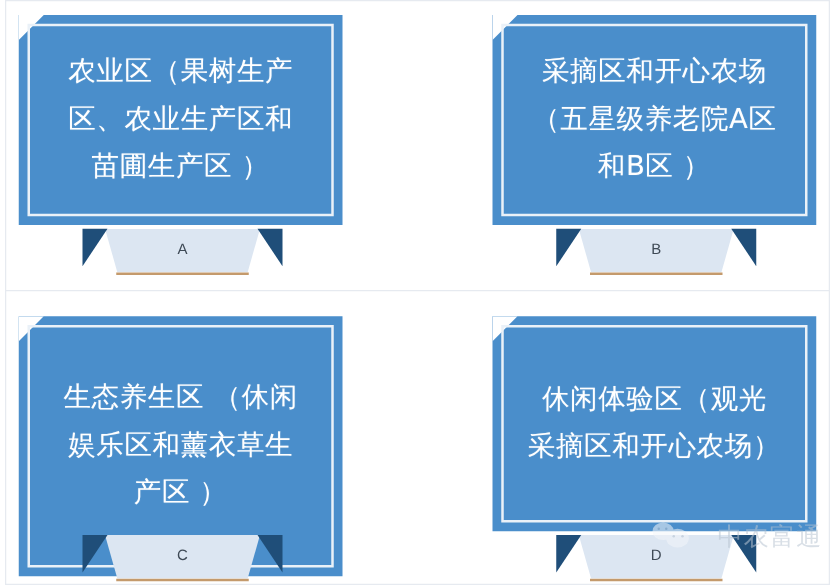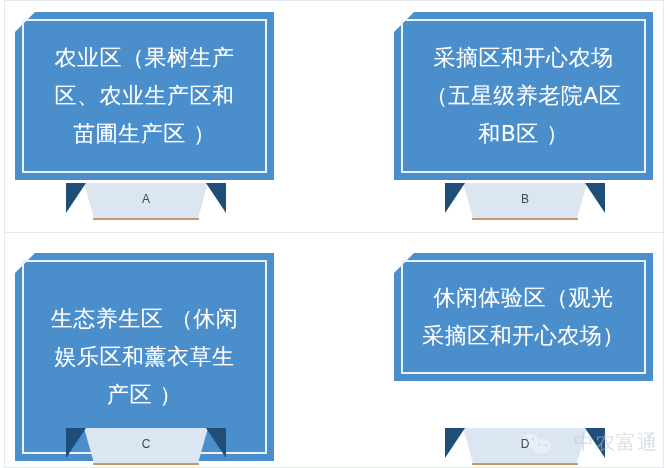--- a/index.html
+++ b/index.html
@@ -155,23 +155,23 @@
     font-size: 12px;
     color: #3f4a56;
     font-family: "Liberation Sans", sans-serif;
     z-index: 3;
   }
 
   
   .watermark {
     position: absolute;
     right: 10px;
-    bottom: 12px;
+    bottom: 25px;
     display: flex;
-    align-items: flex-end;
+    align-items: flex-start;
     gap: 22px;
     opacity: 0.55;
     pointer-events: none;
   }
   .wm-text {
     font-size: 20px;
     color: #b9c5d2;
     font-family: "DejaVu Sans", "Liberation Sans", sans-serif;
     letter-spacing: 1px;
   }
@@ -244,21 +244,21 @@
   </div>
   <div class="ribbon" style="left:66px; top:428px;">
     <div class="ribbon-body"></div>
     <div class="ribbon-tail left"></div>
     <div class="ribbon-tail right"></div>
     <div class="ribbon-underline"></div>
     <div class="ribbon-label">C</div>
   </div>
 
   <div class="node" style="left:394px; top:253px; height:172px;">
-    <div class="card" style="height:128px;">
+    <div class="card" style="height:172px;">
       <div class="fold"></div>
       <div class="card-inner"></div>
       <div class="card-text">休闲体验区（观光
 采摘区和开心农场）</div>
     </div>
   </div>
   <div class="ribbon" style="left:445px; top:428px;">
     <div class="ribbon-body"></div>
     <div class="ribbon-tail left"></div>
     <div class="ribbon-tail right"></div>

